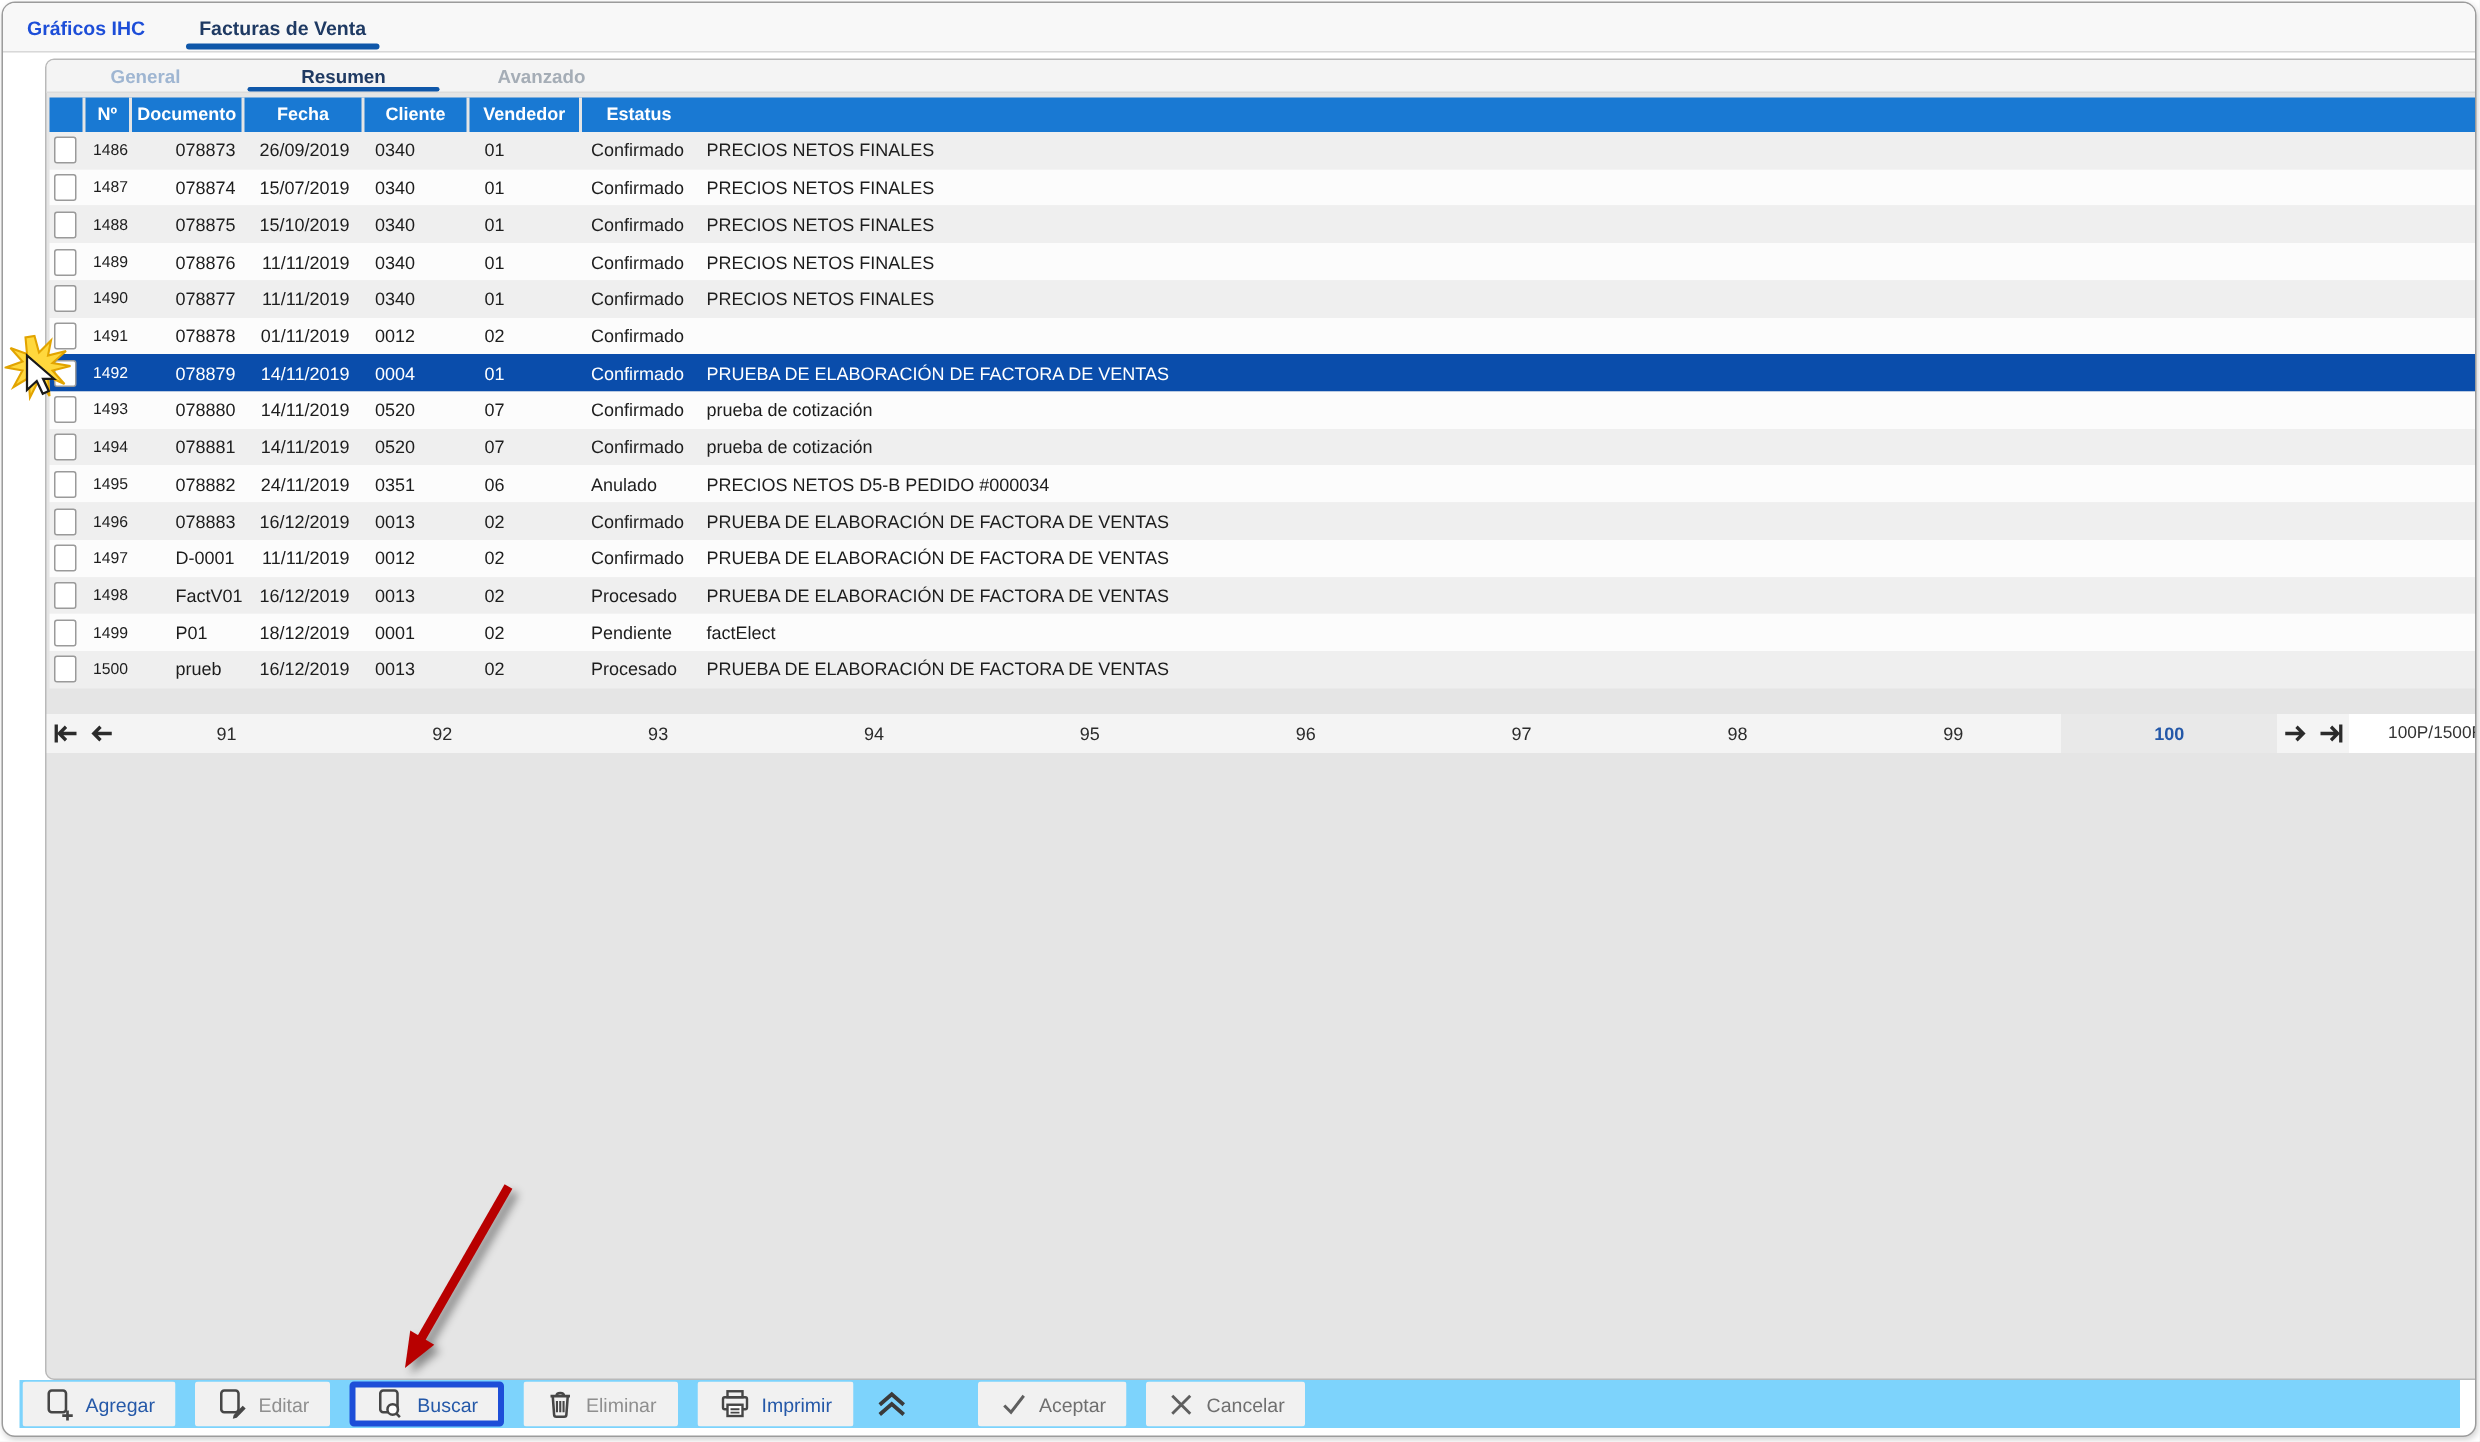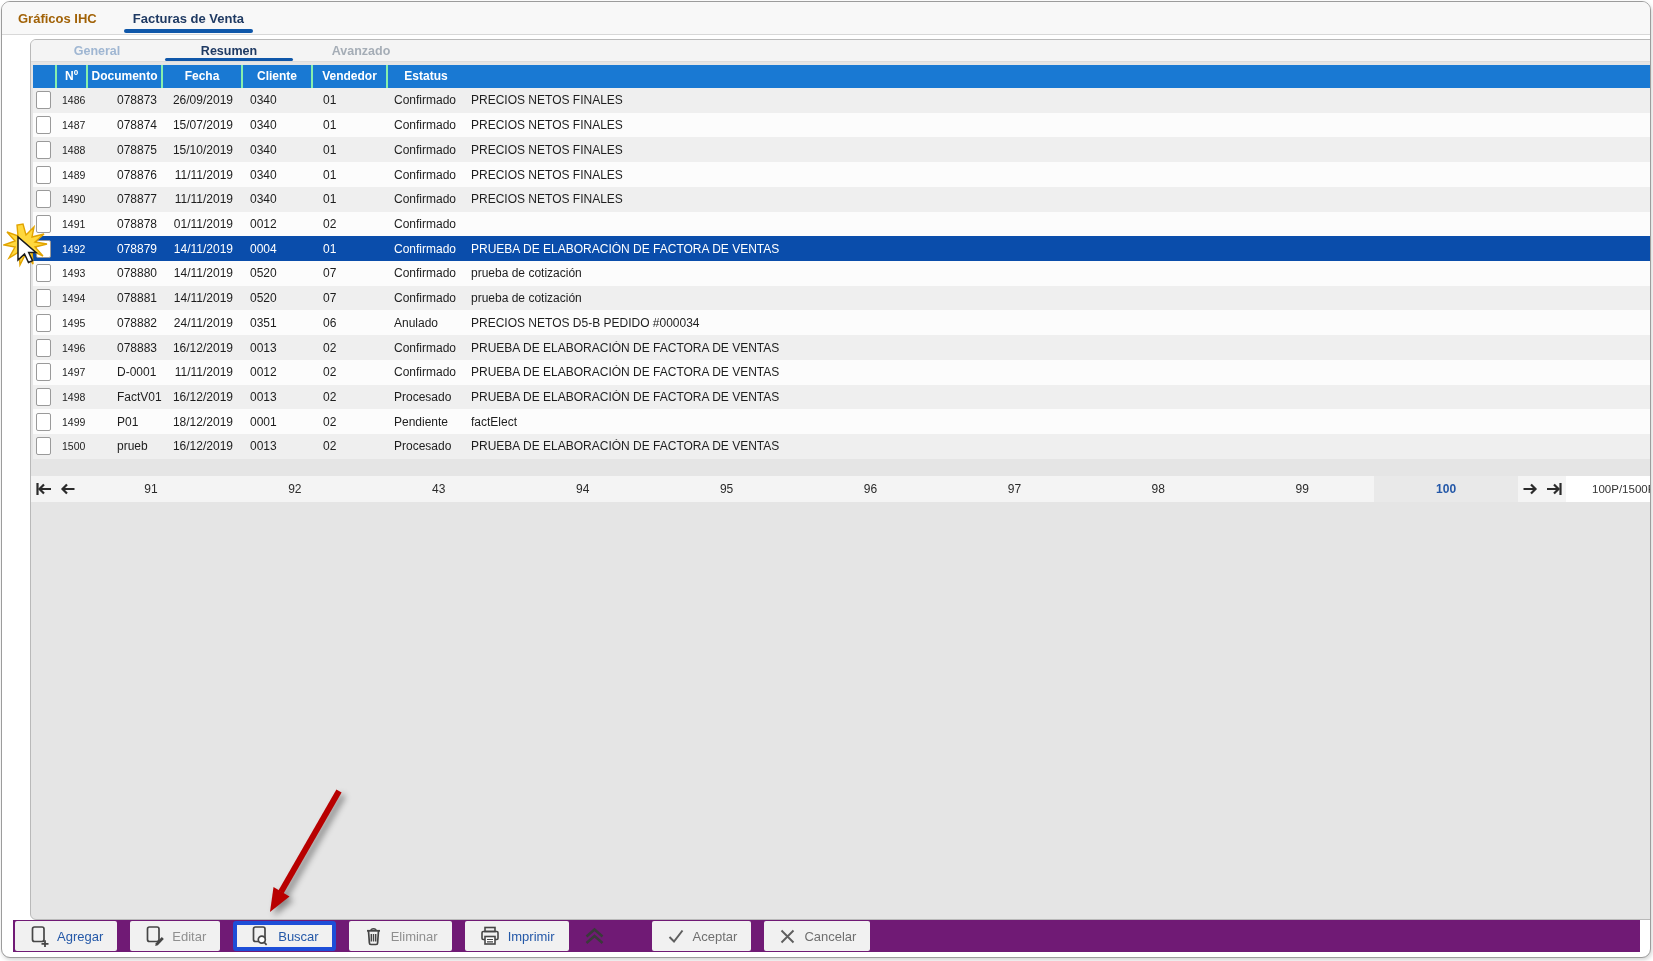--- a/index.html
+++ b/index.html
@@ -9,21 +9,21 @@
 
   .window { position:absolute; left:1px; top:1px; width:1650px; height:957px;
     border:1px solid #9c9c9c; border-radius:9px; background:#fff;
     box-shadow:1px 2px 4px rgba(0,0,0,.18); overflow:hidden; }
 
   
   .tabstrip { height:33px; background:#f8f8f8; border-bottom:1px solid #d8d8d8;
     display:flex; align-items:stretch; padding-left:13px; gap:30px; }
   .tab { position:relative; display:flex; align-items:center; font-weight:bold;
     font-size:13px; padding:0 3px; cursor:default; }
-  .tab.inactive { color:#a16207; }
+  .tab.inactive { color:#1d4ed8; }
   .tab.active { color:var(--navy); }
   .tab.active::after { content:""; position:absolute; left:-6px; right:-6px;
     bottom:1px; height:4px; background:var(--underline); border-radius:2px; }
 
   
   .panel { position:absolute; left:28px; top:37px; width:1632px; height:881px;
     border:1px solid #b9b9b9; border-radius:6px; background:#e5e5e5; overflow:hidden; }
 
   .subtabstrip { height:22px; background:#f4f4f4; border-bottom:1px solid #dcdcdc;
     display:flex; align-items:stretch; }
@@ -33,21 +33,21 @@
   .subtab.inactive-gray { color:#a5adb6; }
   .subtab.active { color:var(--navy); }
   .subtab.active::after { content:""; position:absolute; left:2px; right:2px;
     bottom:0; height:3.5px; background:var(--underline); border-radius:2px; }
 
   
   .grid-cols { display:grid;
     grid-template-columns:24px 31px 75px 80px 70px 75px 76px minmax(0,1fr); }
   .gridhead { margin:3px 2px 0 2px; height:23px; background:var(--headblue); }
   .hcell { color:#fff; font-weight:bold; font-size:12px; text-align:center;
-    line-height:22px; border-right:2px solid #86efac; overflow:hidden; white-space:nowrap; }
+    line-height:22px; border-right:2px solid #e5e5e5; overflow:hidden; white-space:nowrap; }
   .hcell:last-child { border-right:none; }
 
   .rows { margin:0 2px; }
   .trow { height:24.73px; align-items:center; font-size:12px; color:#1d1d1d; }
   .trow.even { background:#efefef; }
   .trow.odd  { background:#fcfcfc; }
   .trow.selected { background:var(--selblue); color:#fff; }
   .ckwrap { display:flex; align-items:center; padding-left:3px; }
   .ckbox { width:15px; height:18px; border:1px solid #9a9a9a; border-radius:2px;
     background:#fff; display:inline-block; }
@@ -64,21 +64,21 @@
   .pagbar { flex:1; background:#f4f4f4; display:flex; align-items:center; }
   .pgicon { width:24px; display:flex; justify-content:center; align-items:center; cursor:default; }
   .pgcell { flex:1; text-align:center; font-size:12px; color:#2b2b2b;
     line-height:26px; cursor:default; }
   .pgcell.current { background:#e9e9e9; color:var(--linkblue); font-weight:bold; }
   .pglabel { width:95px; background:#fff; display:flex; align-items:center;
     justify-content:flex-end; font-size:11.5px; color:#333; padding-right:5px; }
 
   
   .toolbar { position:absolute; left:11px; right:10px; bottom:5px; height:32px;
-    display:flex; align-items:center; gap:13px; padding-left:2px; background:#701a75; }
+    display:flex; align-items:center; gap:13px; padding-left:2px; background:#7dd3fc; }
   .tbtn { height:30px; background:#f1f1f1; border:1px solid transparent;
     border-radius:2px; display:flex; align-items:center; gap:7px; padding:0 13px;
     font-size:13px; cursor:default; }
   .tbtn.focused { border:4px solid #1d4ed8; border-radius:3px; }
   .tbtn .lbl.on  { color:var(--linkblue); }
   .tbtn .lbl.off { color:#8f8f8f; }
   .tbtn .lbl.gray { color:#6f6f6f; }
   .collapse { display:flex; align-items:center; cursor:default; }
   .sp-right { margin-left:32px; }
 
@@ -308,21 +308,21 @@
           </span>
           <span class="pgicon">
             <span style="display: inline-flex; align-items: center;">
               <svg width="19" height="18" viewBox="0 0 19 18">
                 <path d="M16.5 9h-12M9 4.5L4.5 9 9 13.5" stroke="#2b2b2b" stroke-width="2.2" fill="none"></path>
               </svg>
             </span>
           </span>
           <div class="pgcell">91</div>
           <div class="pgcell">92</div>
-          <div class="pgcell">43</div>
+          <div class="pgcell">93</div>
           <div class="pgcell">94</div>
           <div class="pgcell">95</div>
           <div class="pgcell">96</div>
           <div class="pgcell">97</div>
           <div class="pgcell">98</div>
           <div class="pgcell">99</div>
           <div class="pgcell current">100</div>
           <span class="pgicon">
             <span style="display: inline-flex; align-items: center;">
               <svg width="19" height="18" viewBox="0 0 19 18">

